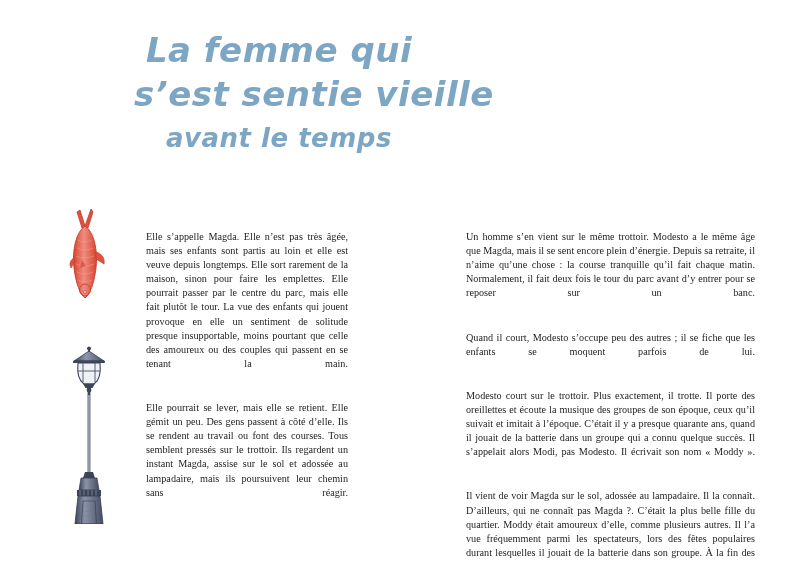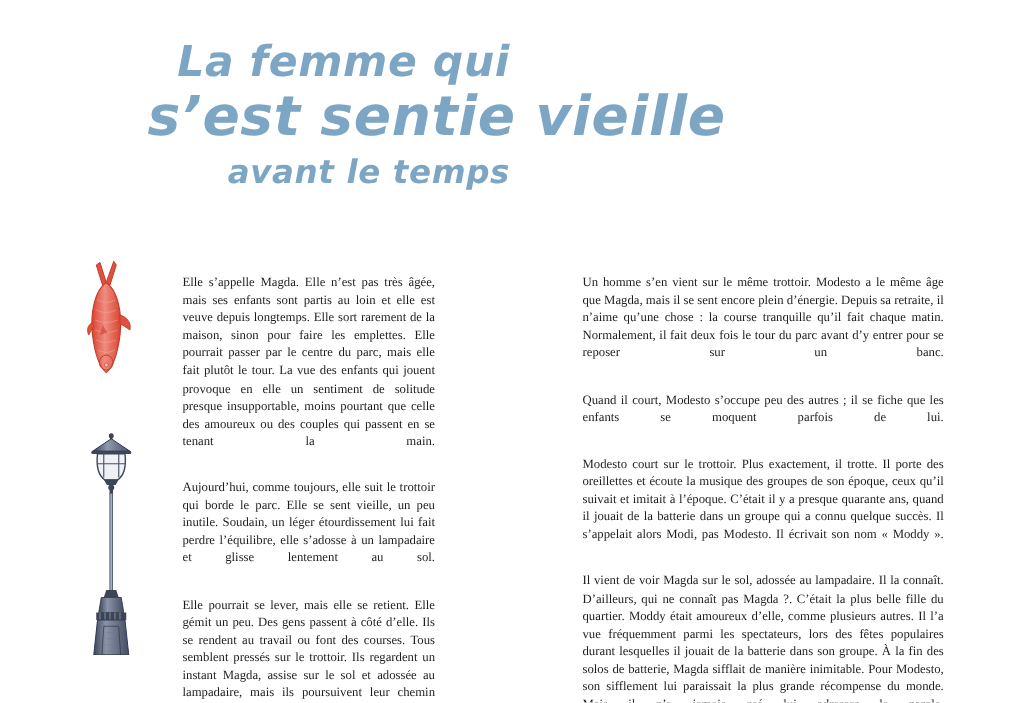--- a/index.html
+++ b/index.html
@@ -20,38 +20,38 @@
   
   .page {
     position: absolute;
     inset: 0;
     background: #ffffff;
   }
 
   
   .title-block {
     position: absolute;
-    left: 118px;
+    left: 134px;
     top: 28px;
     width: 290px;
-    text-align: right;
+    text-align: center;
     color: #7ca6c4;
     font-family: "DejaVu Sans", "Liberation Sans", sans-serif;
     font-weight: 700;
     font-style: italic;
     font-size: 34px;
     line-height: 44px;
     letter-spacing: 0.5px;
   }
   .title-line {
     display: block;
     white-space: nowrap;
   }
   .title-line.l1 { font-size: 34px; }
-  .title-line.l2 { font-size: 44px; }
+  .title-line.l2 { font-size: 34px; }
   .title-line.l3 { font-size: 26px; }
 
   
   .illo {
     position: absolute;
   }
   .illo-fish {
     left: 58px;
     top: 206px;
     width: 56px;
@@ -73,21 +73,21 @@
     line-height: 14.1px;
     text-align: justify;
     text-justify: inter-word;
     color: #1d1d1d;
     hyphens: manual;
   }
   .col-left  { left: 146px; width: 202px; }
   .col-right { left: 466px; width: 289px; }
 
   .col p {
-    margin: 6px 0 9px 0;
+    margin: 16px 0 9px 0;
     text-align: justify;
   }
   .col p:last-child { margin-bottom: 0; }
   
   .col p::after {
     content: "";
     display: inline-block;
     width: 100%;
   }
   .col p {
@@ -194,21 +194,20 @@
         <path d="M31 162 L40 162"></path>
           <path d="M30.7 167 L40.3 167"></path>
         <path d="M30.4 172 L40.6 172"></path>
           <path d="M30.1 177 L40.9 177"></path>
       </g>
     </svg>
   </div>
 
   <div class="col col-left">
     <p>Elle s’appelle Magda. Elle n’est pas très âgée, mais ses enfants sont partis au loin et elle est veuve depuis longtemps. Elle sort rarement de la maison, sinon pour faire les emplettes. Elle pourrait passer par le centre du parc, mais elle fait plutôt le tour. La vue des enfants qui jouent provoque en elle un sentiment de solitude presque insupportable, moins pourtant que celle des amoureux ou des couples qui passent en se tenant la main.</p>
-    <p>Aujourd’hui, comme toujours, elle suit le trottoir qui borde le parc. Elle se sent vieille, un peu inutile. Soudain, un léger étourdissement lui fait perdre l’équilibre, elle s’adosse à un lampadaire et glisse lentement au sol.</p>
     <p>Elle pourrait se lever, mais elle se retient. Elle gémit un peu. Des gens passent à côté d’elle. Ils se rendent au travail ou font des courses. Tous semblent pressés sur le trottoir. Ils regardent un instant Magda, assise sur le sol et adossée au lampadaire, mais ils poursuivent leur chemin sans réagir.</p>
   </div>
 
   <div class="col col-right">
     <p>Un homme s’en vient sur le même trottoir. Modesto a le même âge que Magda, mais il se sent encore plein d’énergie. Depuis sa retraite, il n’aime qu’une chose : la course tranquille qu’il fait chaque matin. Normalement, il fait deux fois le tour du parc avant d’y entrer pour se reposer sur un banc.</p>
     <p>Quand il court, Modesto s’occupe peu des autres ; il se fiche que les enfants se moquent parfois de lui.</p>
     <p>Modesto court sur le trottoir. Plus exactement, il trotte. Il porte des oreillettes et écoute la musique des groupes de son époque, ceux qu’il suivait et imitait à l’époque. C’était il y a presque quarante ans, quand il jouait de la batterie dans un groupe qui a connu quelque succès. Il s’appelait alors Modi, pas Modesto. Il écrivait son nom « Moddy ».</p>
     <p>Il vient de voir Magda sur le sol, adossée au lampadaire. Il la connaît. D’ailleurs, qui ne connaît pas Magda ?. C’était la plus belle fille du quartier. Moddy était amoureux d’elle, comme plusieurs autres. Il l’a vue fréquemment parmi les spectateurs, lors des fêtes populaires durant lesquelles il jouait de la batterie dans son groupe. À la fin des solos de batterie, Magda sifflait de manière inimitable. Pour Modesto, son sifflement lui paraissait la plus grande récompense du monde. Mais il n’a jamais osé lui adresser la parole.</p>
   </div>
 

